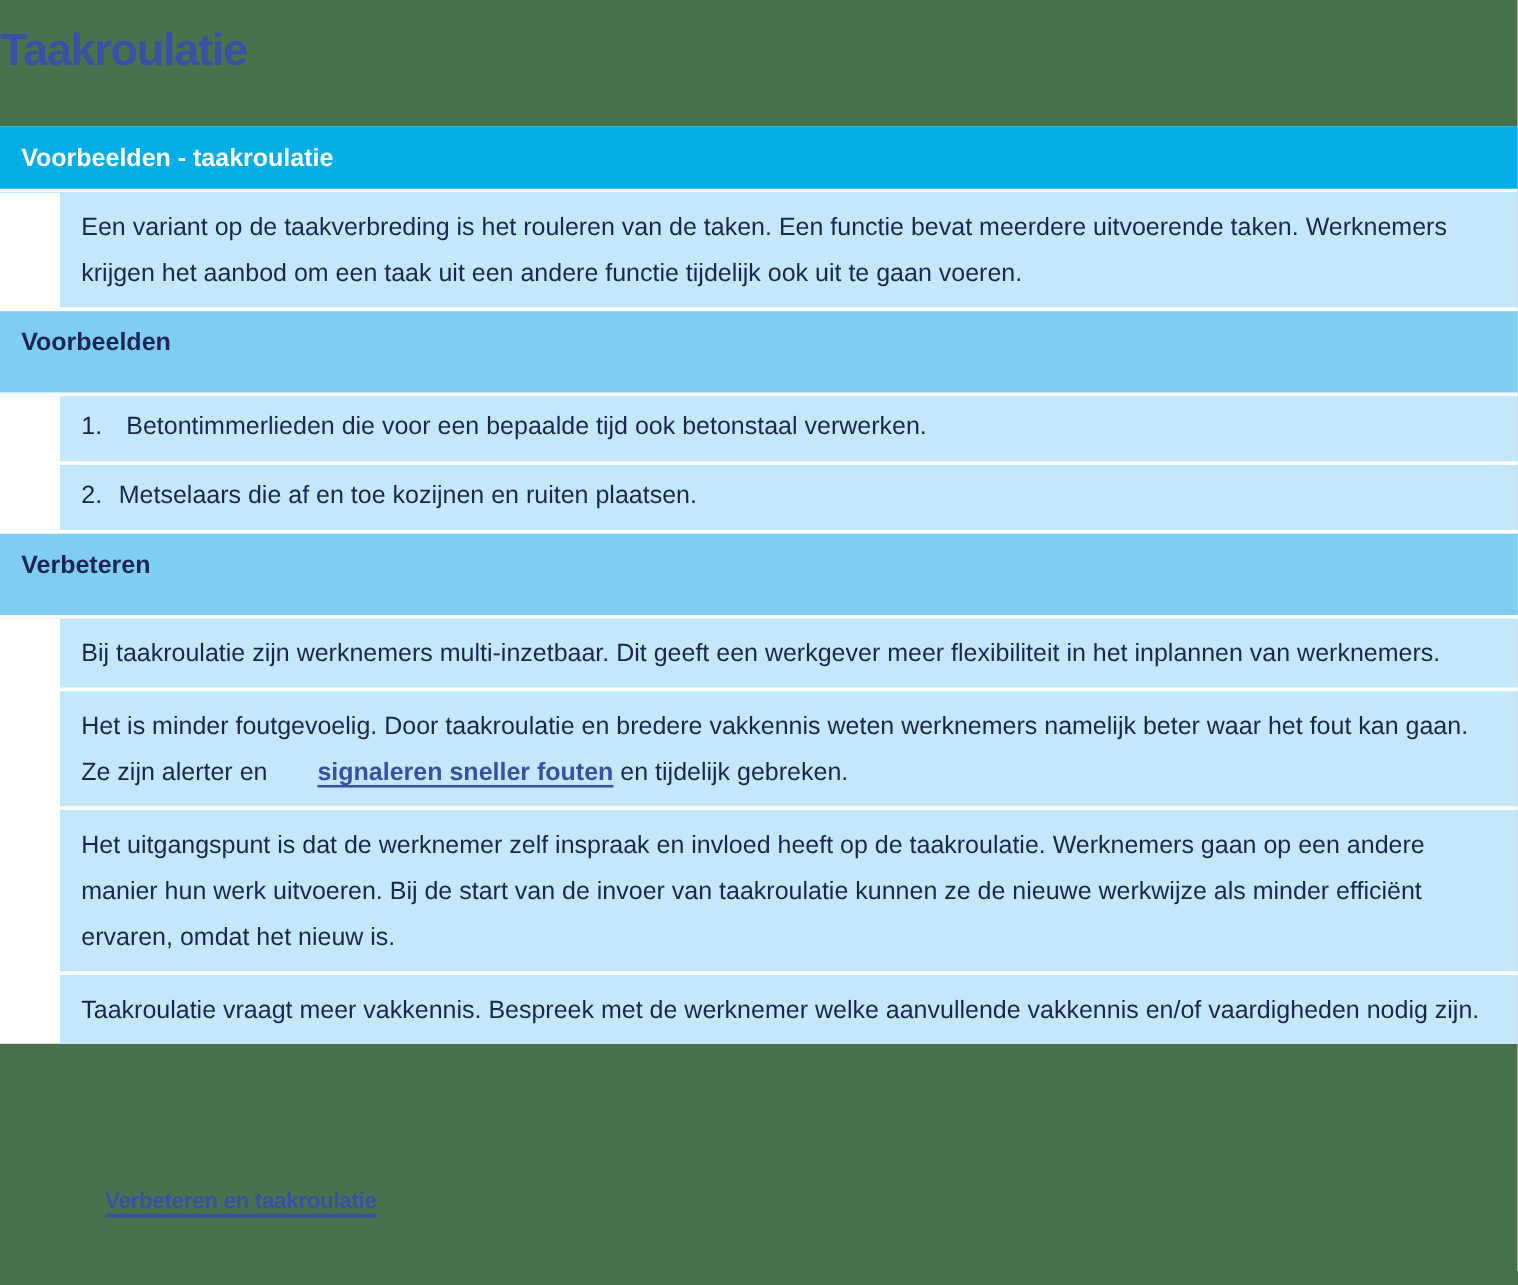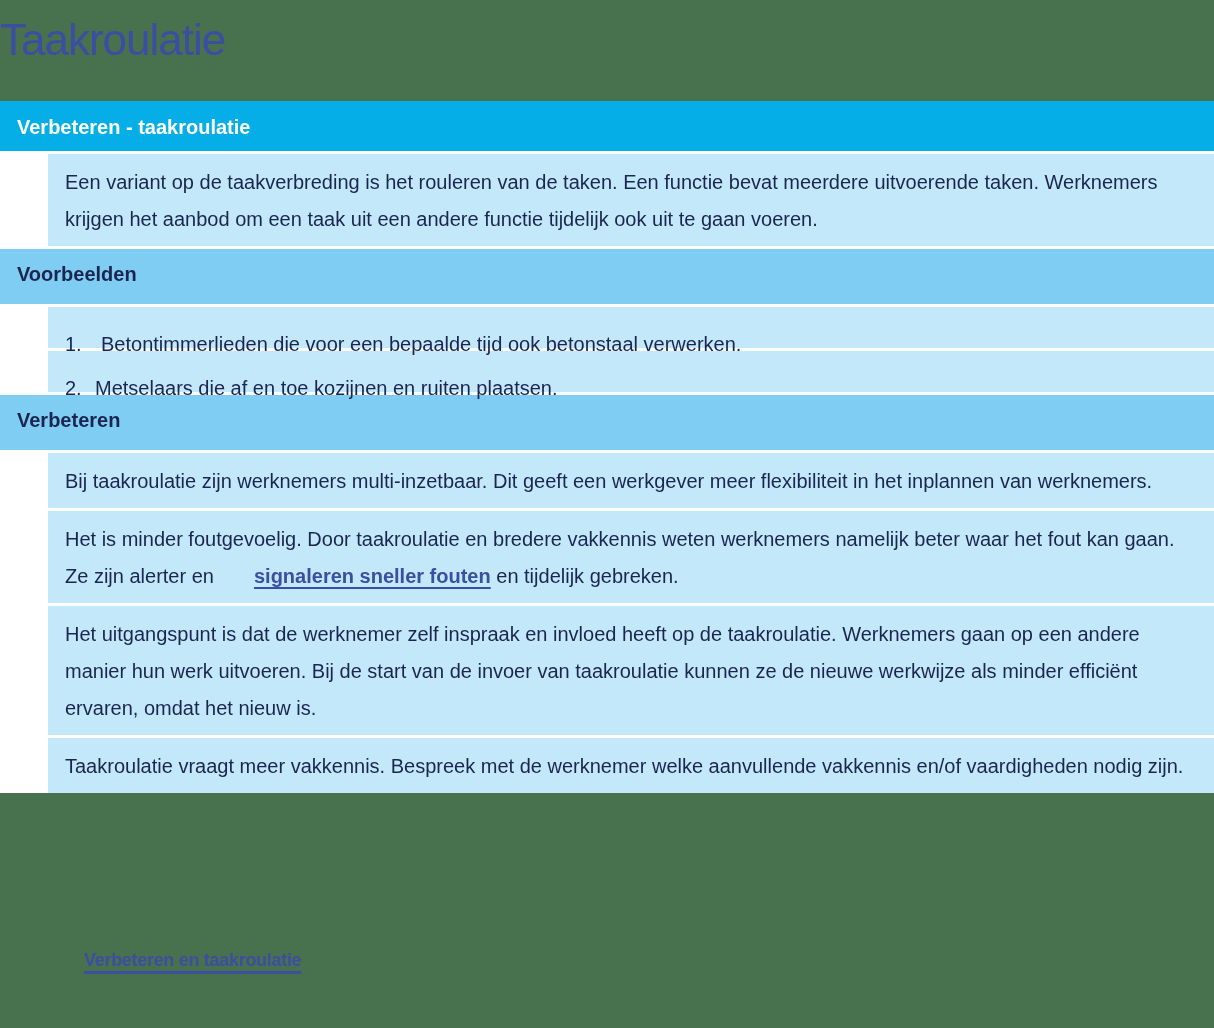--- a/index.html
+++ b/index.html
@@ -4,48 +4,48 @@
   <style>
     html, body { margin: 0; padding: 0; }
     body {
       width: 1214px; height: 1028px; overflow: hidden;
       background: #48714E;
       font-family: "Liberation Sans", "DejaVu Sans", sans-serif;
       position: relative;
     }
     .page-title {
       position: absolute; left: 0; top: 14px;
-      margin: 0; font-size: 44px; font-weight: normal; letter-spacing: -1px;
+      margin: 0; font-size: 36px; font-weight: bold; letter-spacing: -1px;
       color: #3A4FA2; line-height: 52px;
     }
     .table {
       position: absolute; left: 0; top: 101px; width: 1214px;
       background: #ffffff;
     }
     .row {
       box-sizing: border-box;
       padding: 0 17px;
       font-size: 20px;
       color: #1B2550;
       line-height: 37px;
       border-bottom: 3px solid #ffffff;
     }
     .row.main-header {
       background: #05AEE6; color: #ffffff; font-weight: bold;
       height: 53px; line-height: 53px; font-size: 20px;
     }
     .row.section-header {
       background: #7FCDF2; font-weight: bold;
-      height: 58px; line-height: 50px;
+      height: 68px; line-height: 50px;
     }
     .row.body {
       background: #C2E8FA;
       padding-top: 10px; padding-bottom: 8px; margin-left: 48px;
     }
-    .row.body.single { height: 44px; padding-top: 19px; padding-bottom: 0; }
+    .row.body.single { height: 55px; padding-top: 6px; padding-bottom: 0; }
     .row.last { border-bottom: none; }
     .num { display: inline-block; width: 36px; }
     .num.n2 { width: 30px; }
     .link {
       color: #3A4FA2; font-weight: bold; text-decoration: underline;
       text-decoration-thickness: 2px; text-underline-offset: 4px; cursor: pointer;
     }
     .gap { display: inline-block; width: 40px; }
     .footer-link {
       position: absolute; left: 84px; top: 950px;
@@ -53,21 +53,21 @@
       text-decoration: underline; text-decoration-thickness: 3px;
       text-underline-offset: 5px; cursor: pointer; letter-spacing: -0.3px;
     }
   </style>
 </head>
 <body>
 
 <h1 class="page-title">Taakroulatie</h1>
 
 <div class="table">
-  <div class="row main-header">Verbeteren - taakroulatie</div>
+  <div class="row main-header">Voorbeelden - taakroulatie</div>
 
   <div class="row body">Een variant op de taakverbreding is het rouleren van de taken. Een functie bevat meerdere uitvoerende taken. Werknemers krijgen het aanbod om een taak uit een andere functie tijdelijk ook uit te gaan voeren.</div>
 
   <div class="row section-header">Voorbeelden</div>
 
   <div class="row body single">
     <span class="num">1.</span><span>Betontimmerlieden die voor een bepaalde tijd ook betonstaal verwerken.</span>
   </div>
 
   <div class="row body single">

